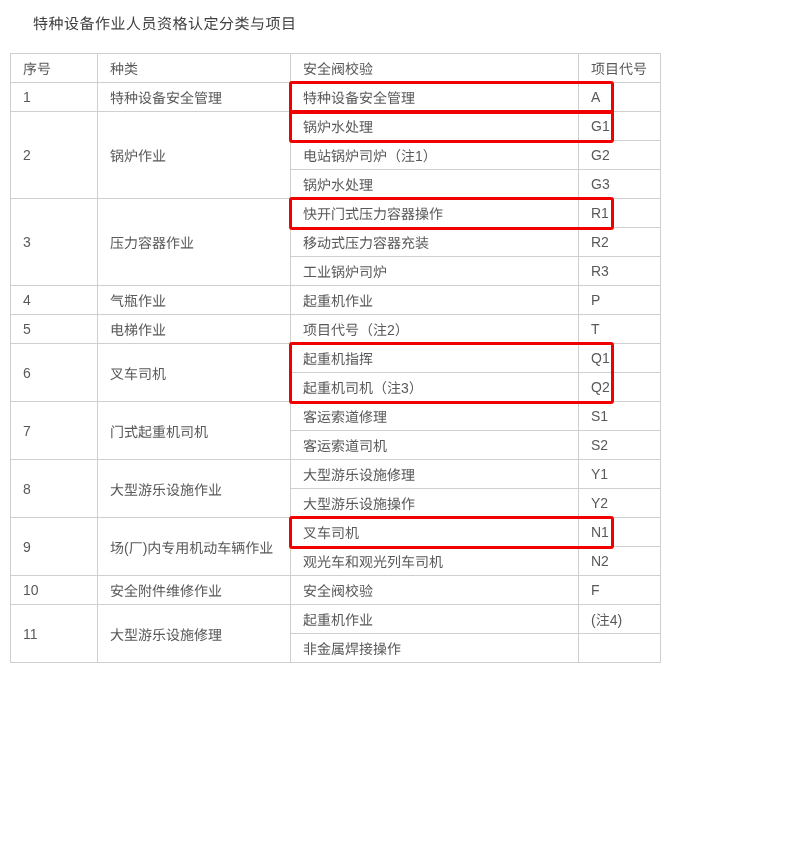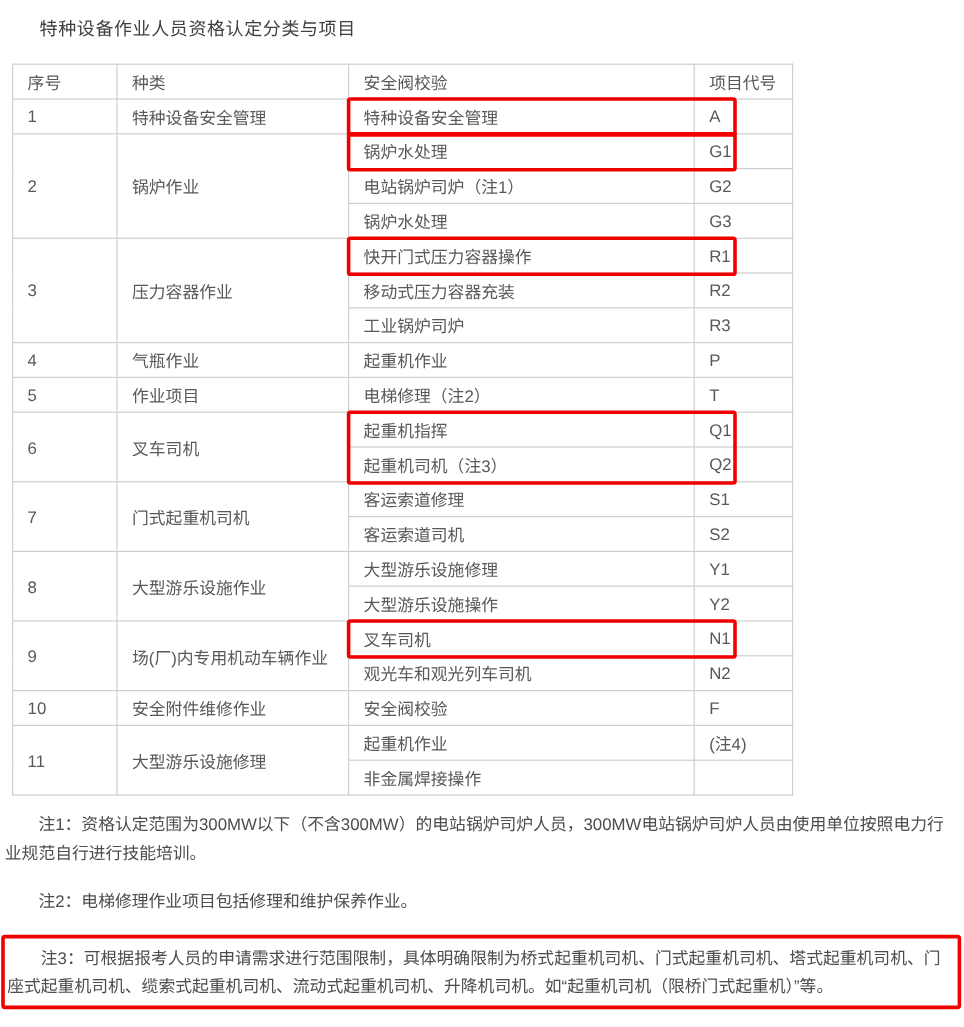--- a/index.html
+++ b/index.html
@@ -130,22 +130,22 @@
           <td>R3</td>
         </tr>
         <tr>
           <td rowspan="1">4</td>
           <td rowspan="1">气瓶作业</td>
           <td>起重机作业</td>
           <td>P</td>
         </tr>
         <tr>
           <td rowspan="1">5</td>
-          <td rowspan="1">作业项目</td>
-          <td>电梯修理（注2）</td>
+          <td rowspan="1">电梯作业</td>
+          <td>项目代号（注2）</td>
           <td>T</td>
         </tr>
         <tr class="hl-row">
           <td rowspan="2">6</td>
           <td rowspan="2">叉车司机</td>
           <td>起重机指挥</td>
           <td>Q1</td>
         </tr>
         <tr class="hl-row">
           <td>起重机司机（注3）</td>
@@ -193,24 +193,19 @@
           <td>起重机作业</td>
           <td>(注4)</td>
         </tr>
         <tr>
           <td>非金属焊接操作</td>
           <td></td>
         </tr>
       </tbody>
   </table>
 
-  <div class="notes" id="notes">
-      <p class="note">注1：资格认定范围为300MW以下（不含300MW）的电站锅炉司炉人员，300MW电站锅炉司炉人员由使用单位按照电力行业规范自行进行技能培训。</p>
-      <p class="note">注2：电梯修理作业项目包括修理和维护保养作业。</p>
-      <p class="note hl-note">注3：可根据报考人员的申请需求进行范围限制，具体明确限制为桥式起重机司机、门式起重机司机、塔式起重机司机、门座式起重机司机、缆索式起重机司机、流动式起重机司机、升降机司机。如“起重机司机（限桥门式起重机）”等。</p>
-    </div>
 
 <div class="red-box" style="left: 288.5px; top: 80.5px; width: 325px; height: 33px;"></div>
     <div class="red-box" style="left: 288.5px; top: 109.5px; width: 325px; height: 33px;"></div>
     <div class="red-box" style="left: 288.5px; top: 196.5px; width: 325px; height: 33px;"></div>
     <div class="red-box" style="left: 288.5px; top: 341.5px; width: 325px; height: 62px;"></div>
     <div class="red-box" style="left: 288.5px; top: 515.5px; width: 325px; height: 33px;"></div>
   </div>
 
 </body></html>

